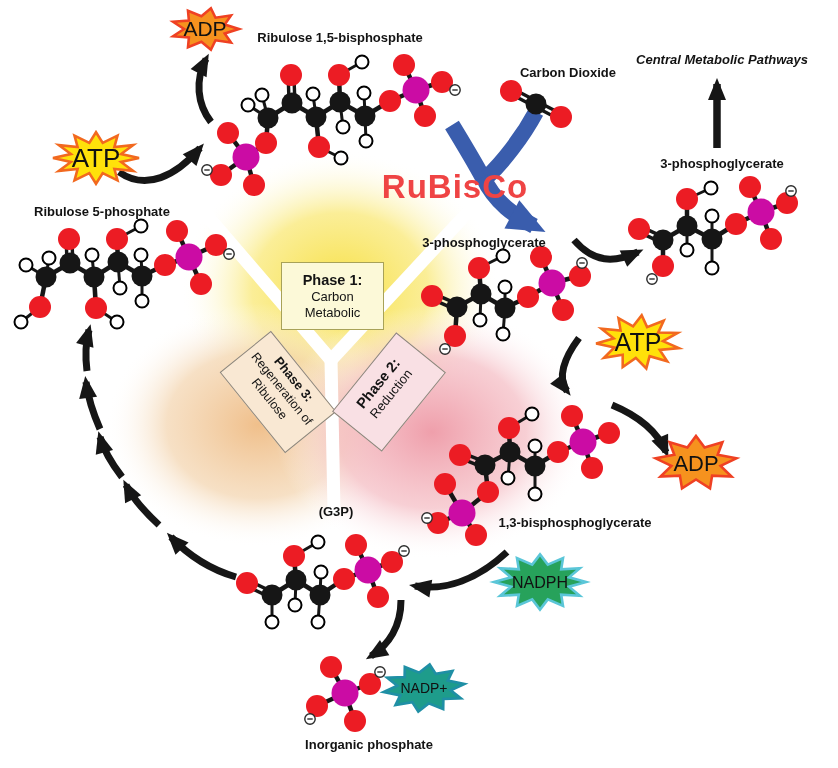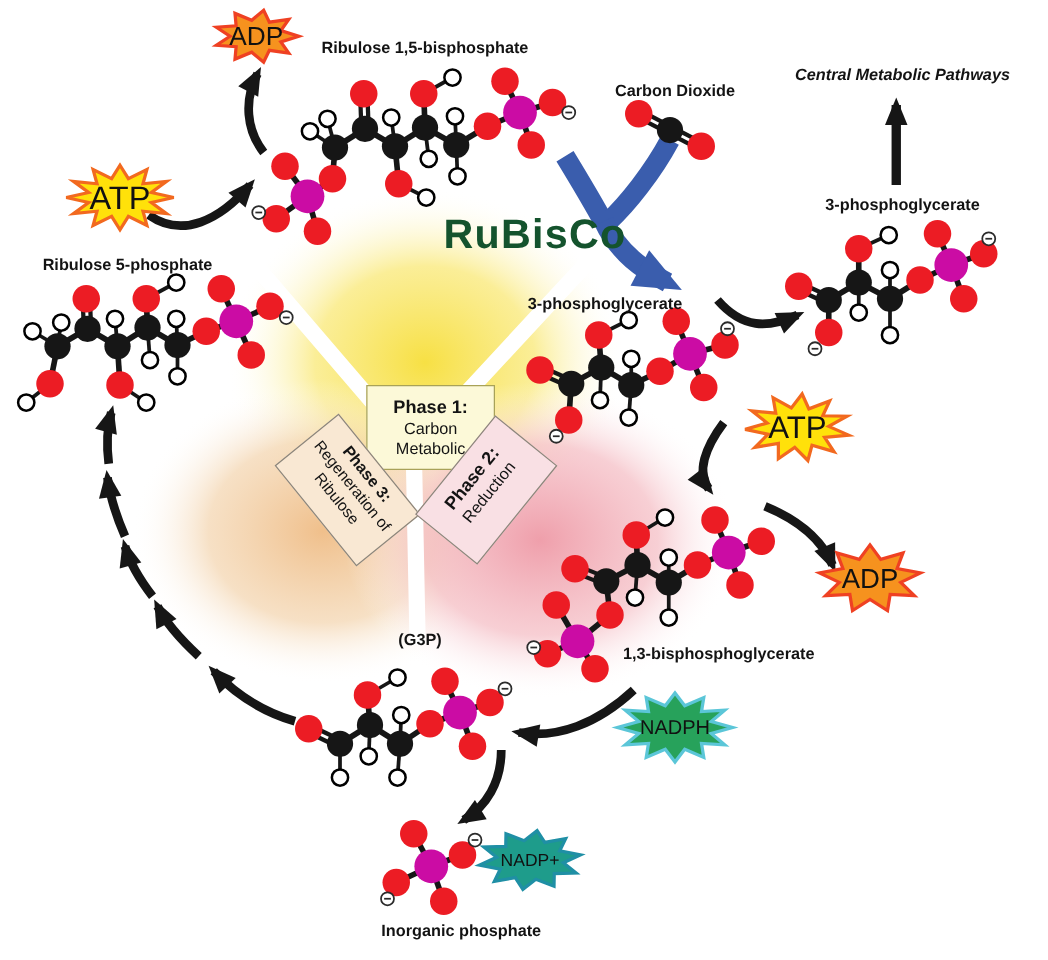--- a/index.html
+++ b/index.html
@@ -2,39 +2,39 @@
 <html><head>
 <meta charset="utf-8">
 <style>
   html,body{margin:0;padding:0;background:#fff;}
   #stage{position:relative;width:838px;height:768px;background:#ffffff;overflow:hidden;
          font-family:"Liberation Sans", sans-serif;}
   #stage svg{position:absolute;left:0;top:0;}
   #wedge-layer{z-index:1;}
   .phase-box{position:absolute;z-index:2;border:1.6px solid #8D867B;text-align:center;
              line-height:1.25;color:#141414;}
-  #phase1-box{left:293px;top:262px;width:101px;height:58px;background:#FCF9D8;
-              border-color:#A8A258;padding-top:8px;margin-top:46px;}
+  #phase1-box{left:281px;top:262px;width:101px;height:58px;background:#FCF9D8;
+              border-color:#A8A258;padding-top:8px;}
   #phase3-box{left:226px;top:359px;width:102px;height:60px;background:#F9E8D3;
               transform:rotate(51deg);padding-top:4px;}
   #phase2-box{left:338px;top:360px;width:100px;height:54px;background:#F9E0E4;
               transform:rotate(-51deg);padding-top:8px;}
   .phase-t1{font-weight:bold;font-size:14.5px;display:block;}
   .phase-t2{font-size:13px;display:block;}
   #phase3-box .phase-t1{font-size:13px;}
   #phase3-box .phase-t2{font-size:12.5px;}
   #main-svg{z-index:3;}
   .lbl{position:absolute;z-index:4;transform:translateX(-50%);white-space:nowrap;
        font-weight:bold;font-size:13px;color:#131313;text-align:right;}
   #lbl-rubp{left:340px;top:30px;}
-  #lbl-co2{left:540px;top:65px;}
+  #lbl-co2{left:568px;top:65px;}
   #lbl-cmp{left:722px;top:52px;font-style:italic;}
   #lbl-3pg-right{left:722px;top:156px;}
   #lbl-r5p{left:102px;top:204px;}
-  #lbl-rubisco{left:428px;top:168px;font-size:33px;color:#14532d;letter-spacing:1px;}
+  #lbl-rubisco{left:455px;top:168px;font-size:33px;color:#ef4444;letter-spacing:1px;}
   #lbl-3pg-center{left:484px;top:235px;}
   #lbl-bpg{left:575px;top:515px;}
   #lbl-g3p1{left:336px;top:505px;}
   #lbl-g3p2{left:336px;top:504px;}
   #lbl-pi{left:342px;top:737px;margin-left:27px;}
 </style>
 </head>
 <body>
 
 <div id="stage">

